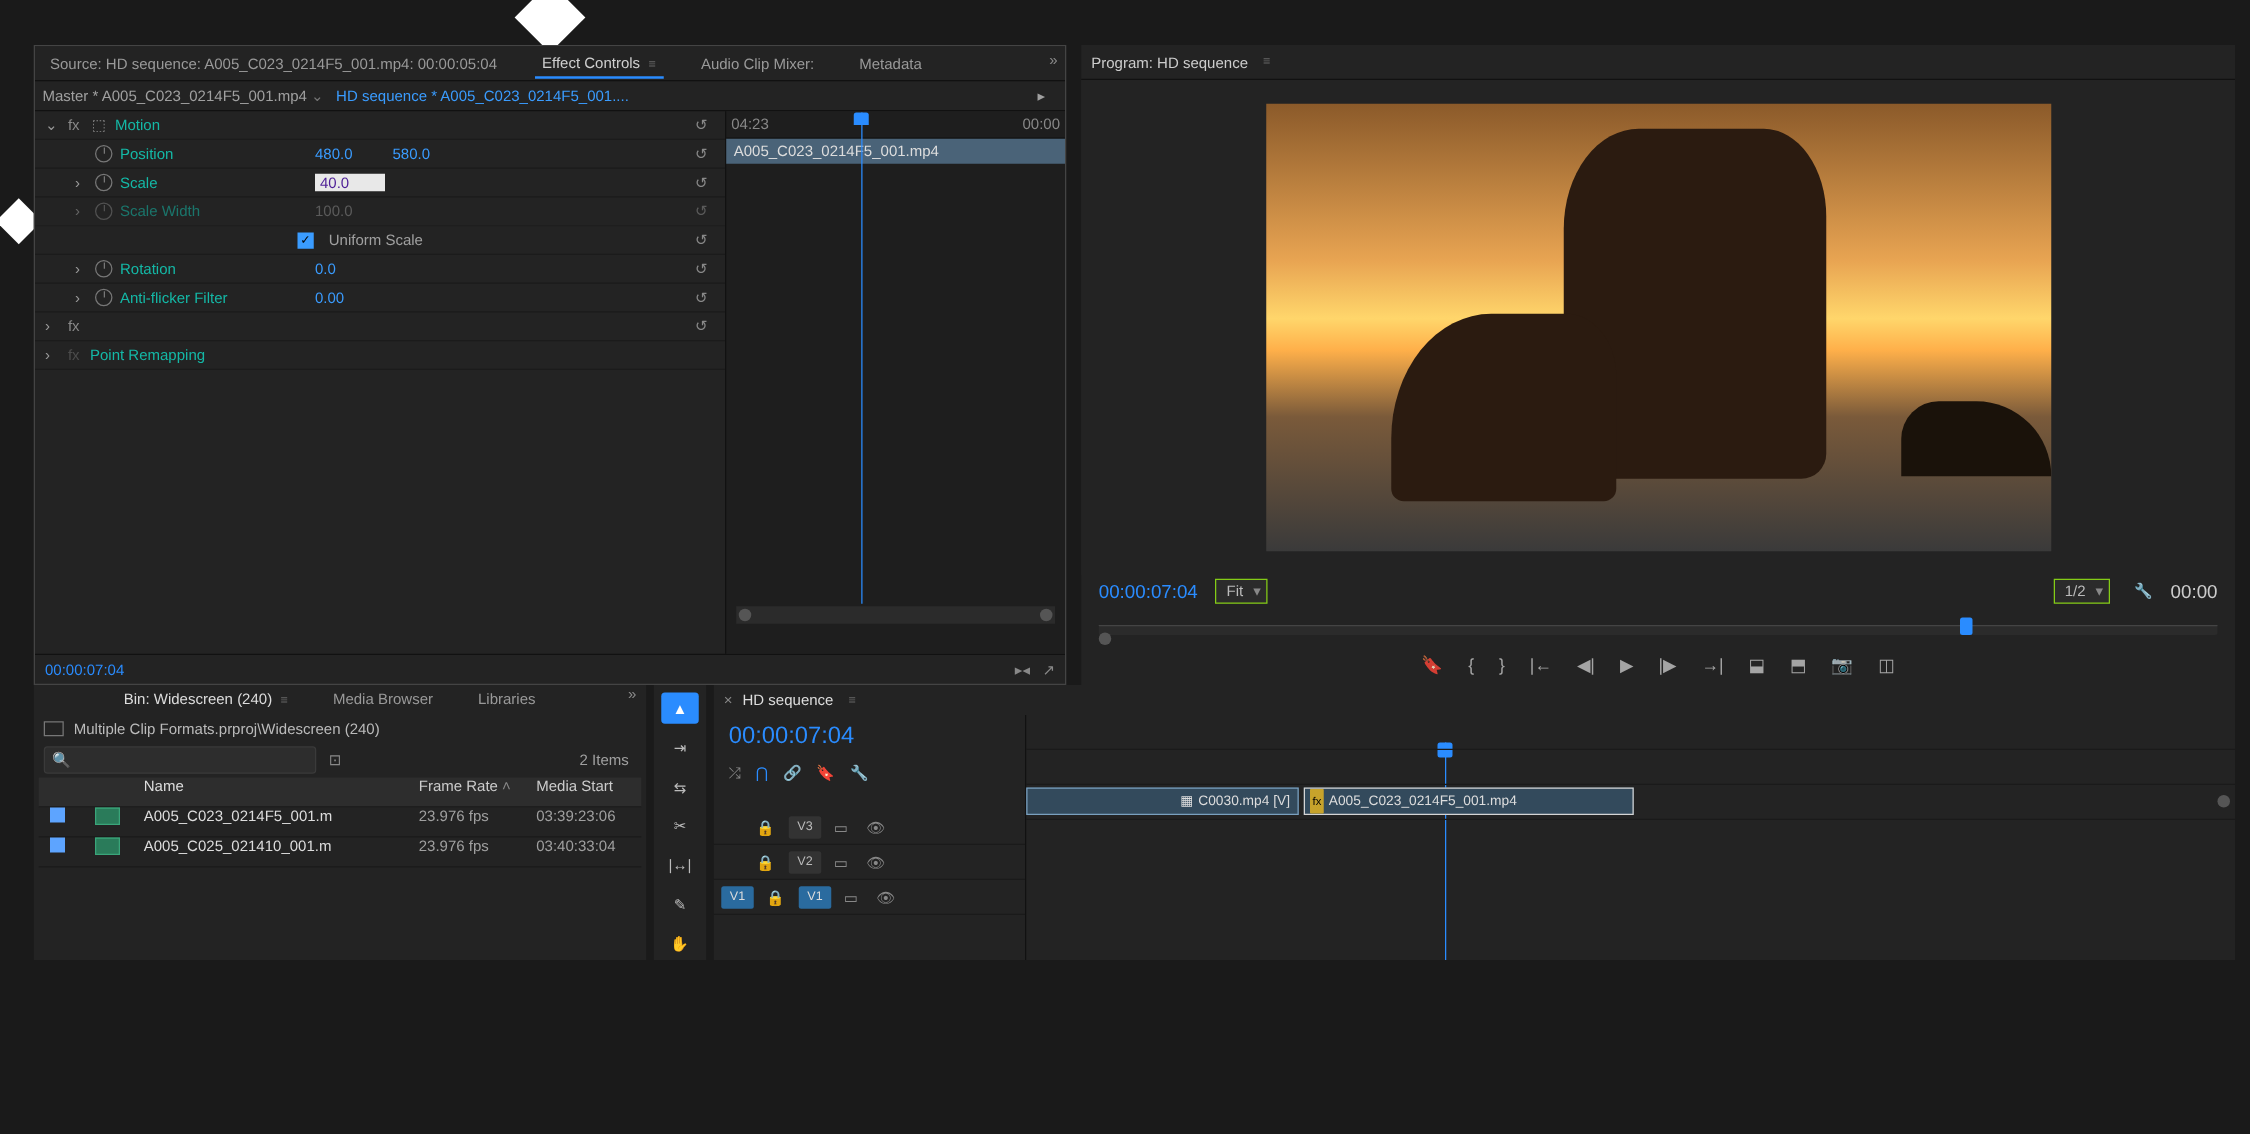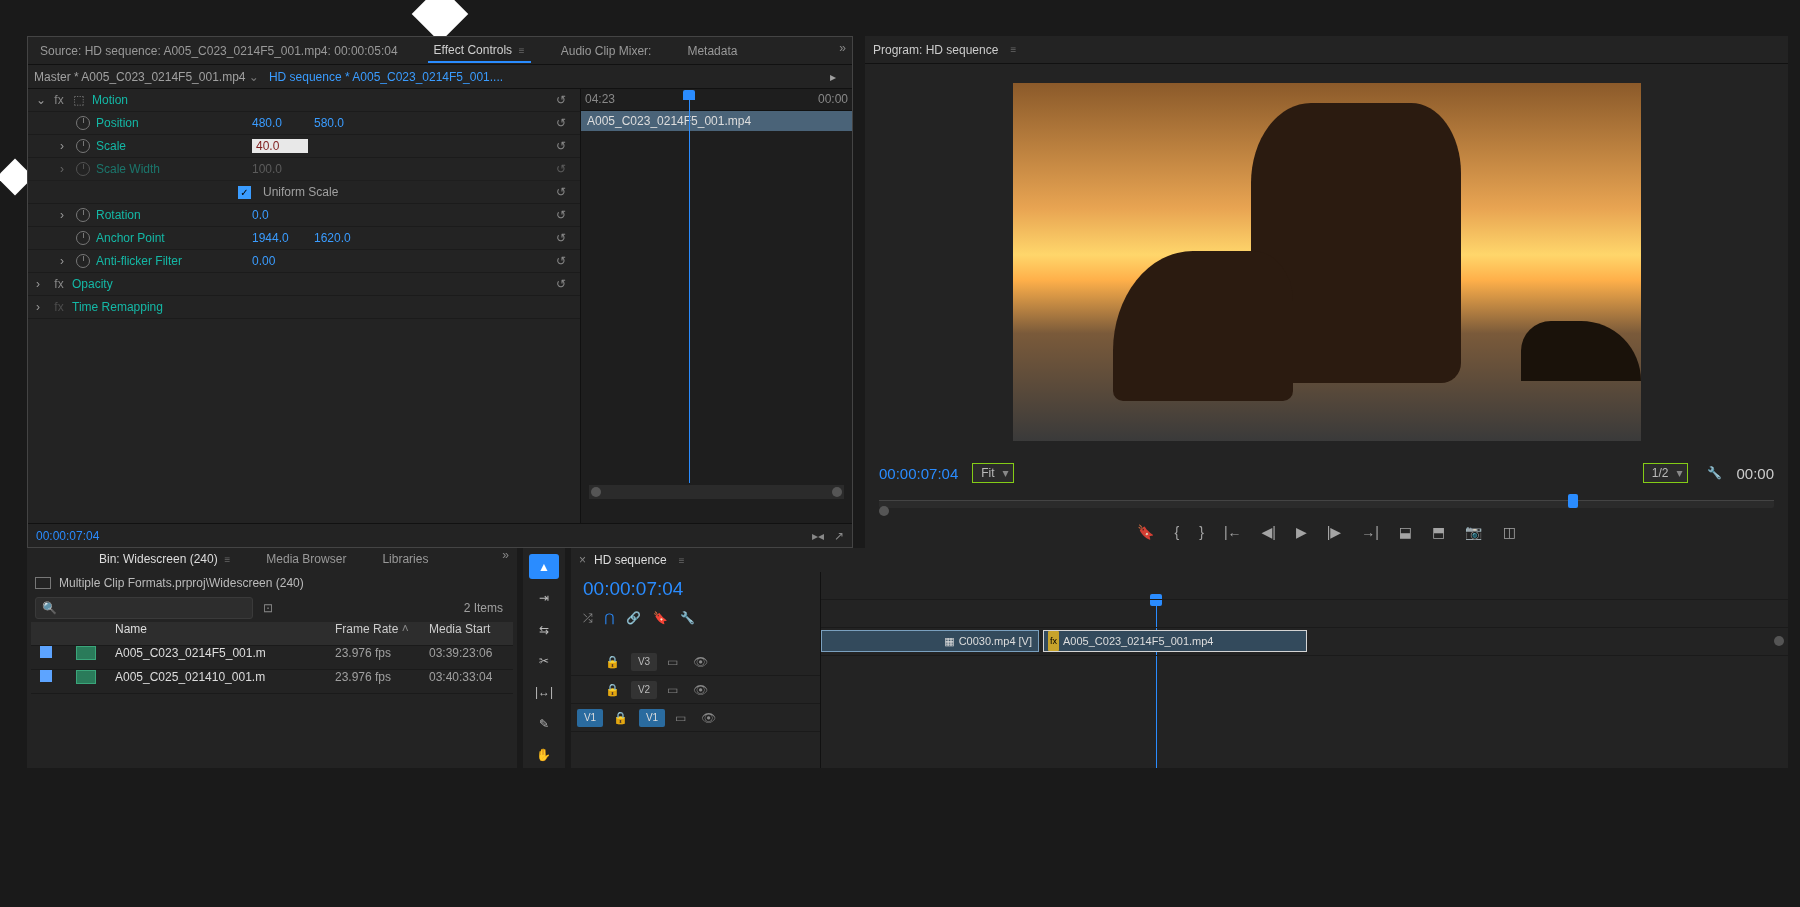--- a/index.html
+++ b/index.html
@@ -20,21 +20,21 @@
   .fx-row{display:flex;align-items:center;height:23px;padding-left:8px;border-bottom:1px solid #1b1b1b;gap:6px;}
   .chev{width:10px;color:#999;}
   .fx-icon{width:14px;text-align:center;color:#888;}
   .stopwatch{width:14px;height:14px;border:1.2px solid #777;border-radius:50%;display:inline-block;position:relative;}
   .stopwatch::after{content:'';position:absolute;width:1px;height:5px;background:#777;left:50%;top:1px;}
   .prop-name{flex:0 0 150px;color:#14b8a6;}
   .val{color:#3a9cff;width:56px;}
   .val.dim{color:#888;}
   .reset{margin-left:auto;width:18px;color:#888;margin-right:6px;}
   .reset::before{content:'↺';}
-  .scale-input{background:#e8e8e8;color:#7f1d1d;width:56px;padding:0 4px;font-size:12px;}
+  .scale-input{background:#e8e8e8;color:#4c1d95;width:56px;padding:0 4px;font-size:12px;}
   .chk{width:13px;height:13px;background:#3a9cff;display:inline-flex;align-items:center;justify-content:center;color:#000;font-size:10px;margin-right:6px;}
   .fx-right{flex:1;background:#1e1e1e;position:relative;border-left:1px solid #111;}
   .time-ruler-fx{height:22px;border-bottom:1px solid #111;position:relative;color:#888;}
   .clip-bar{position:absolute;top:22px;height:20px;left:0;right:0;background:#4a6378;color:#ddd;padding-left:6px;font-size:12px;line-height:20px;}
   .playhead-fx{position:absolute;top:1px;bottom:40px;width:1px;background:#2a8cff;left:108px;}
   .playhead-fx::before{content:'';position:absolute;top:0;left:-6px;width:12px;height:10px;background:#2a8cff;border-radius:2px 2px 0 0;}
   .fx-bottom{height:24px;display:flex;align-items:center;justify-content:space-between;padding:0 8px;border-top:1px solid #111;}
   .zoom-bar-fx{height:14px;background:#2b2b2b;margin:0 8px;position:relative;}
   .zoom-handle{width:10px;height:10px;background:#555;border-radius:50%;position:absolute;top:2px;}
   
@@ -165,44 +165,36 @@
           <span>Uniform Scale</span>
           <span class="reset"></span>
         </div>
         <div class="fx-row" style="padding-left:32px">
           <span class="chev">›</span>
           <span class="stopwatch"></span>
           <span class="prop-name">Rotation</span>
           <span class="val">0.0</span>
           <span class="reset"></span>
         </div>
-        <div class="fx-row" style="padding-left:48px">
-          <span class="stopwatch"></span>
-          <span class="prop-name">Anchor Point</span>
-          <span class="val">1944.0</span>
-          <span class="val">1620.0</span>
-          <span class="reset"></span>
-        </div>
         <div class="fx-row" style="padding-left:32px">
           <span class="chev">›</span>
           <span class="stopwatch"></span>
           <span class="prop-name">Anti-flicker Filter</span>
           <span class="val">0.00</span>
           <span class="reset"></span>
         </div>
         <div class="fx-row">
           <span class="chev">›</span>
           <span class="fx-icon">fx</span>
-          <span class="prop-name" style="flex:1">Opacity</span>
           <span class="reset"></span>
         </div>
         <div class="fx-row">
           <span class="chev">›</span>
           <span class="fx-icon" style="opacity:.4">fx</span>
-          <span class="prop-name" style="flex:1">Time Remapping</span>
+          <span class="prop-name" style="flex:1">Point Remapping</span>
         </div>
         <div style="flex:1"></div>
       </div>
       <div class="fx-right">
         <div class="time-ruler-fx">
           <span style="position:absolute;left:4px;top:3px">04:23</span>
           <span style="position:absolute;right:4px;top:3px">00:00</span>
         </div>
         <div class="clip-bar">A005_C023_0214F5_001.mp4</div>
         <div class="playhead-fx"></div>

